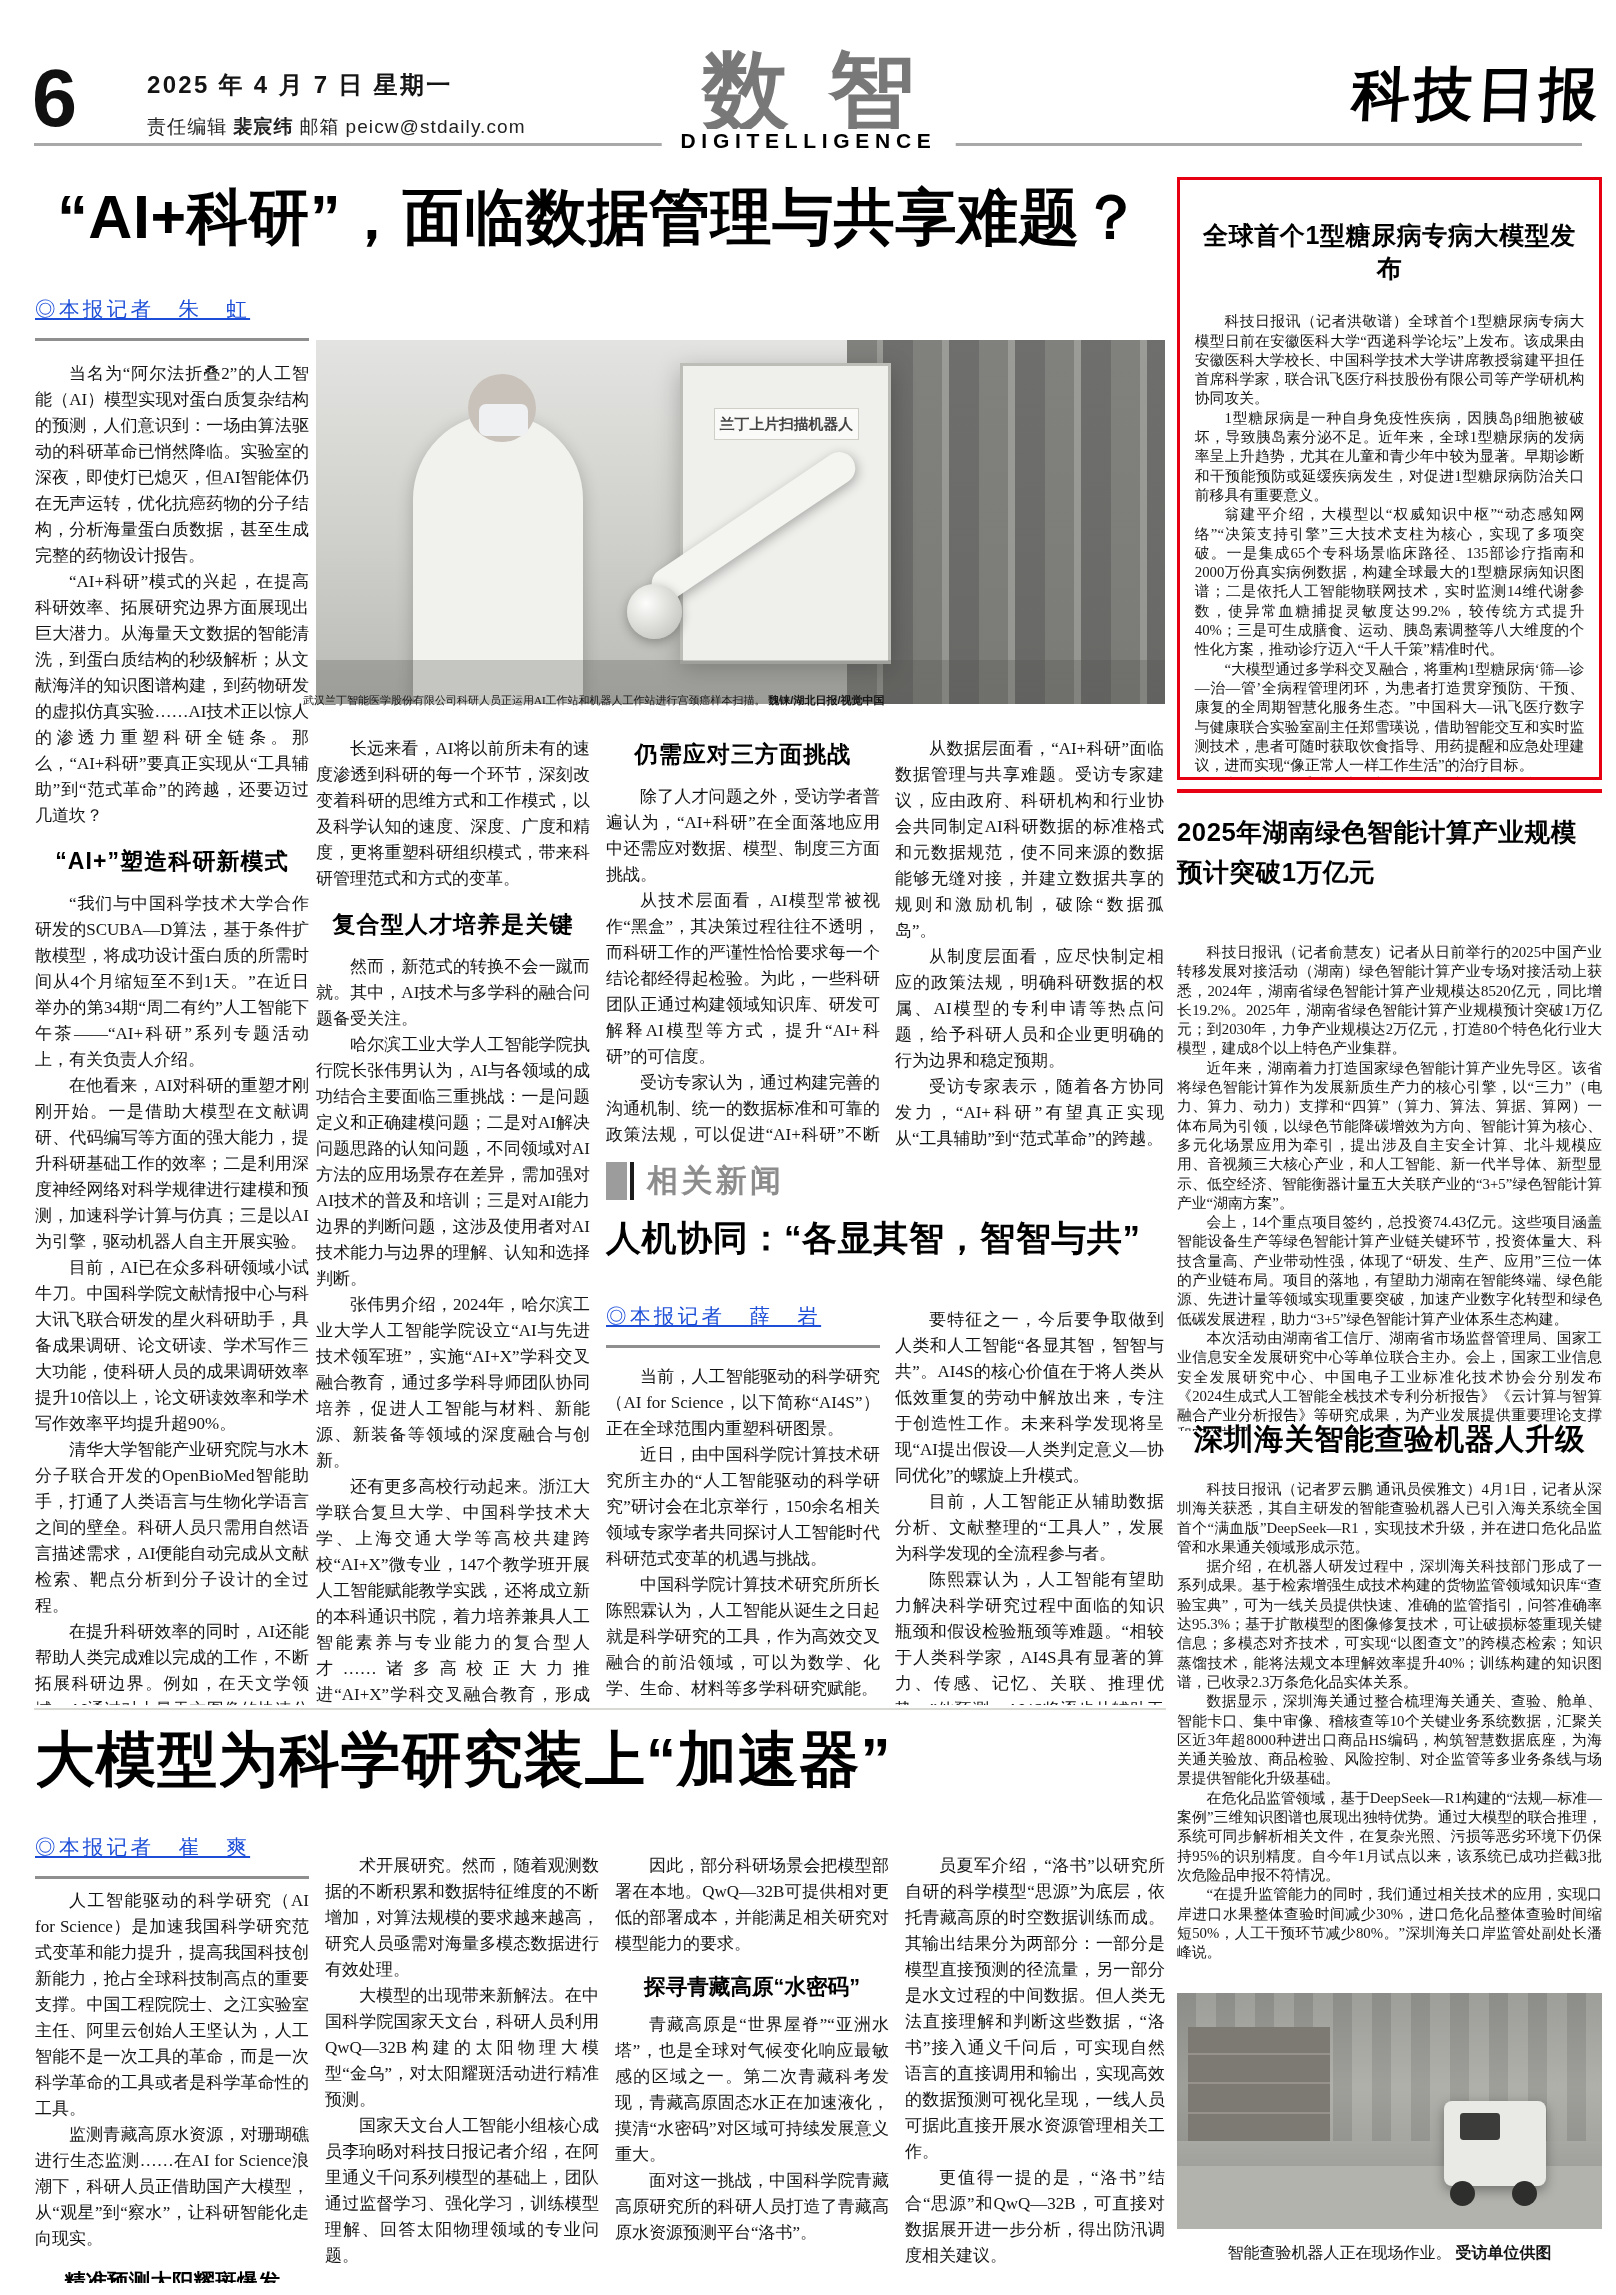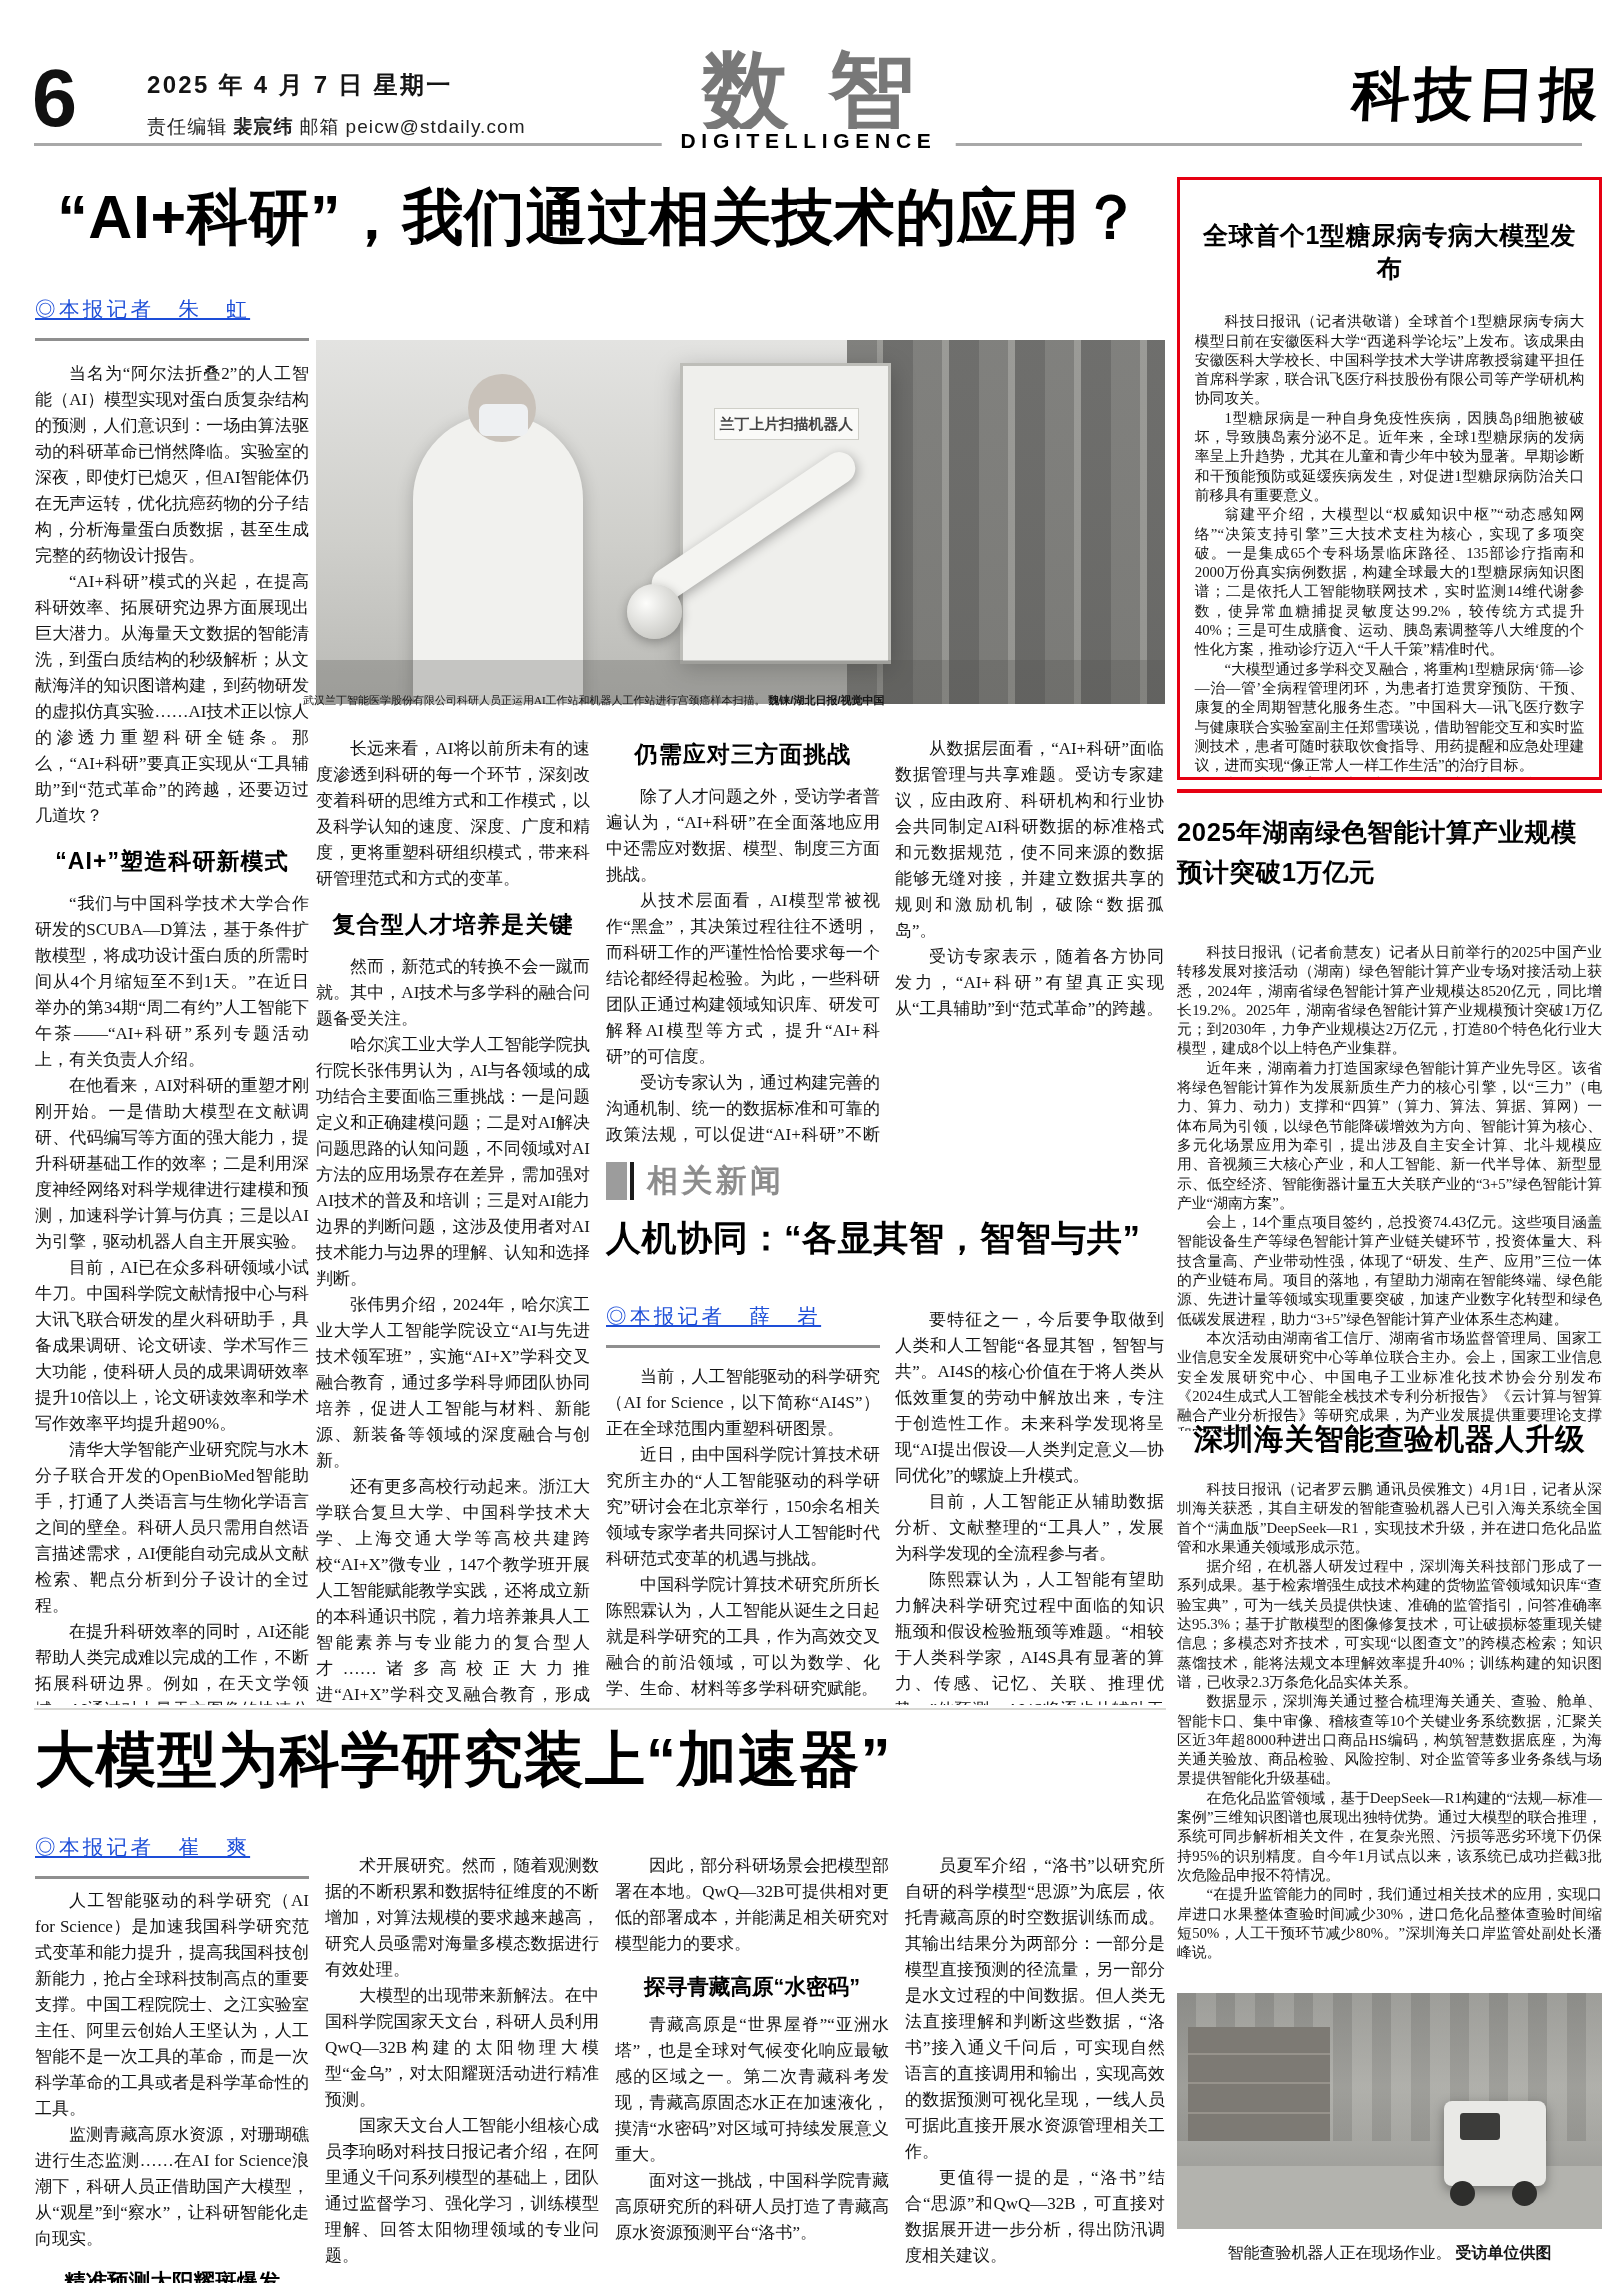--- a/index.html
+++ b/index.html
@@ -106,21 +106,21 @@
       <b>裴宸纬</b>
       <span>邮箱</span>
       <span class="mail">peicw@stdaily.com</span>
     </div>
   </div>
   <div class="hdr-rule"></div>
   <div class="brand-cn">数智</div>
   <div class="brand-en">DIGITELLIGENCE</div>
   <div class="masthead">科技日报</div>
 
-  <h1 class="lead-headline" style="margin:0;">“AI+科研”，我们通过相关技术的应用？</h1>
+  <h1 class="lead-headline" style="margin:0;">“AI+科研”，面临数据管理与共享难题？</h1>
 
   <div class="lead-byline">
     <div class="byline">◎本报记者　朱　虹</div>
     <div class="byline-rule"></div>
   </div>
 
   <div class="lead-photo">
     <div class="lp-rack"></div>
     <div class="lp-panel"></div>
     <div class="lp-label">兰丁上片扫描机器人</div>
@@ -169,20 +169,21 @@
     <div>
         <p class="para p-main">除了人才问题之外，受访学者普遍认为，“AI+科研”在全面落地应用中还需应对数据、模型、制度三方面挑战。</p>
         <p class="para p-main">从技术层面看，AI模型常被视作“黑盒”，其决策过程往往不透明，而科研工作的严谨性恰恰要求每一个结论都经得起检验。为此，一些科研团队正通过构建领域知识库、研发可解释AI模型等方式，提升“AI+科研”的可信度。</p>
         <p class="para p-main">受访专家认为，通过构建完善的沟通机制、统一的数据标准和可靠的政策法规，可以促进“AI+科研”不断深化应用。</p>
       </div>
   </div>
 
   <div class="colblock" style="left:895px;top:736px;width:269px;height:415px;">
     <div>
         <p class="para p-main">从数据层面看，“AI+科研”面临数据管理与共享难题。受访专家建议，应由政府、科研机构和行业协会共同制定AI科研数据的标准格式和元数据规范，使不同来源的数据能够无缝对接，并建立数据共享的规则和激励机制，破除“数据孤岛”。</p>
+        <p class="para p-main">从制度层面看，应尽快制定相应的政策法规，明确科研数据的权属、AI模型的专利申请等热点问题，给予科研人员和企业更明确的行为边界和稳定预期。</p>
         <p class="para p-main">受访专家表示，随着各方协同发力，“AI+科研”有望真正实现从“工具辅助”到“范式革命”的跨越。</p>
       </div>
   </div>
 
   <div class="kicker">
     <span class="kick-block"></span>
     <span class="kick-bar"></span>
     <span class="kick-text">相关新闻</span>
   </div>
   <h2 class="rel-headline" style="margin:0;">人机协同：“各显其智，智智与共”</h2>

